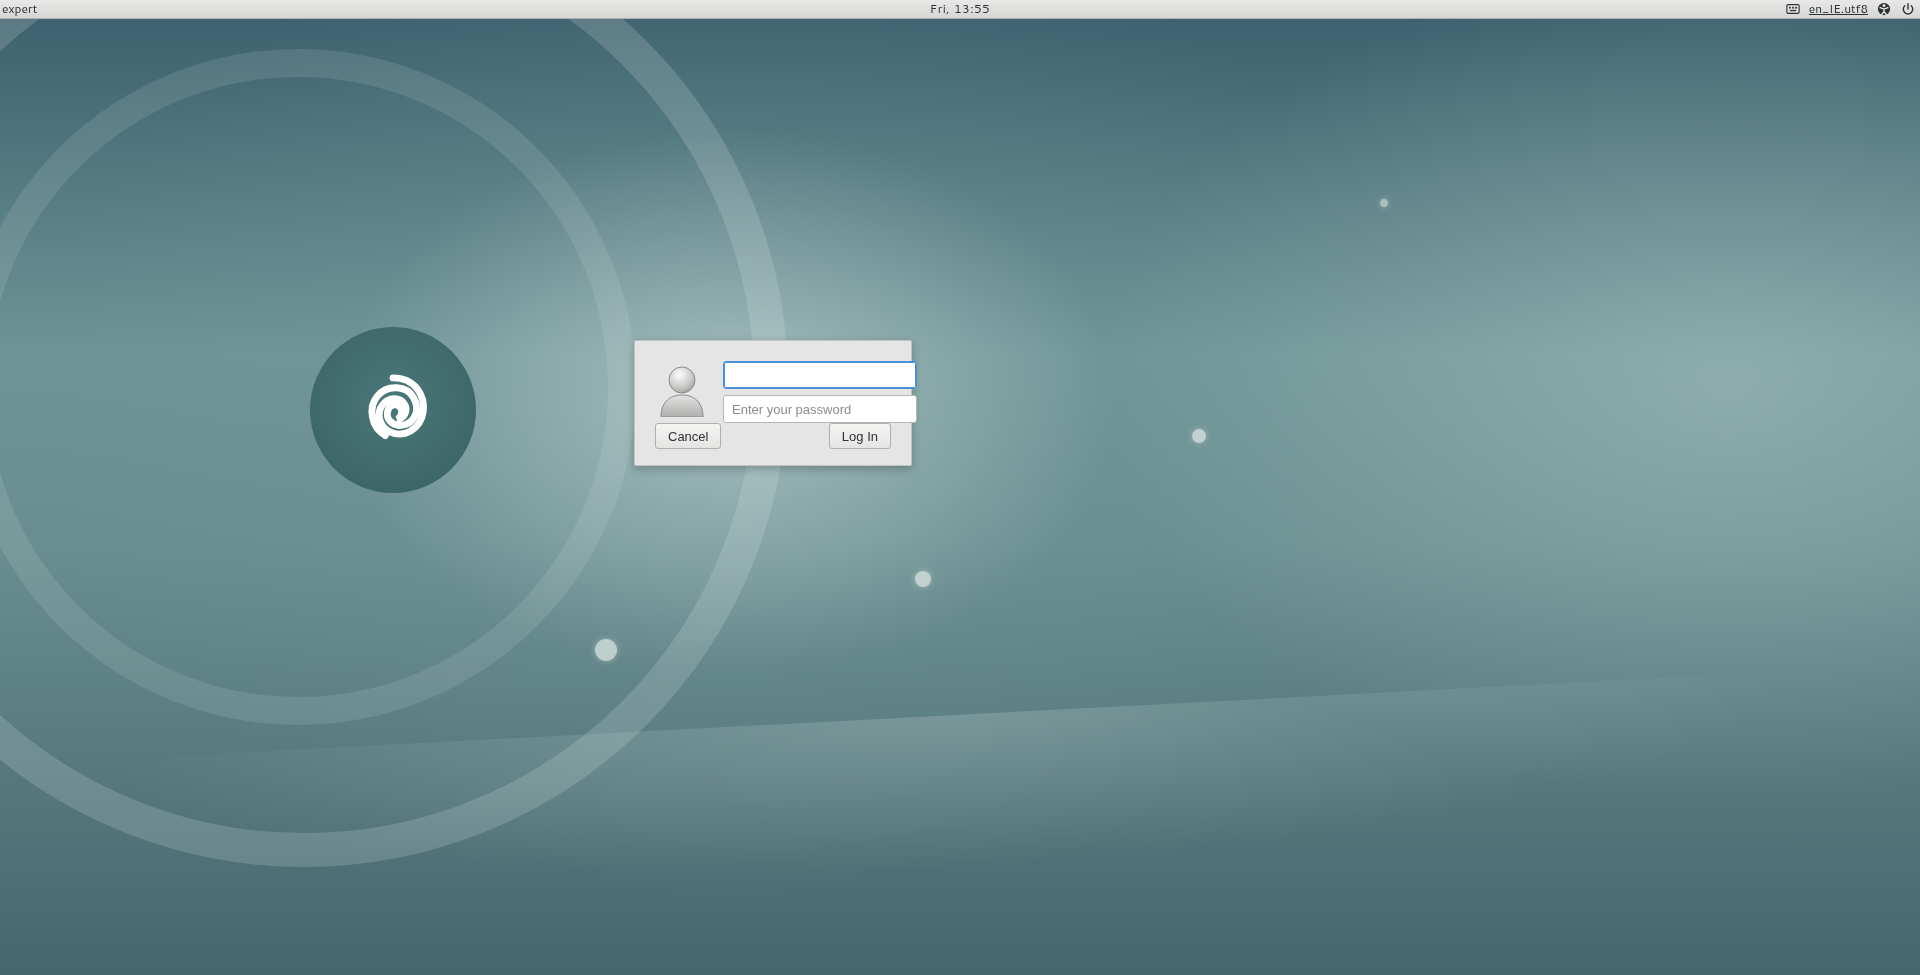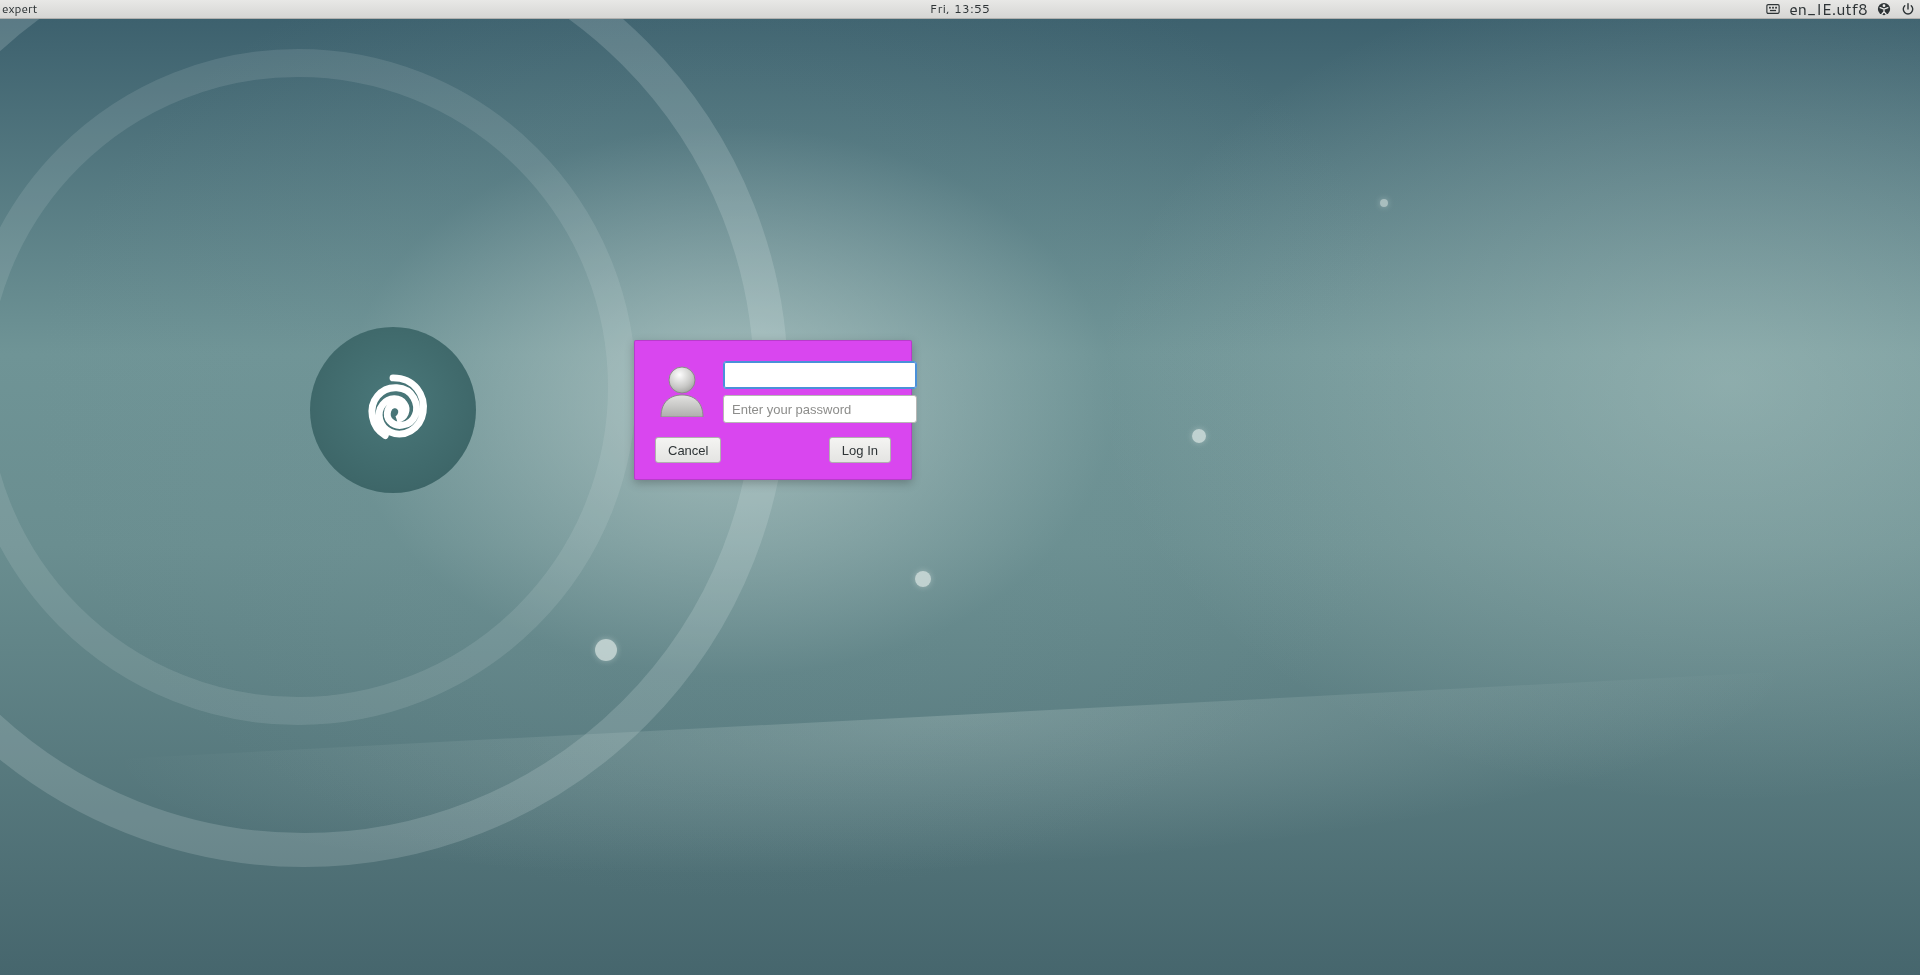--- a/index.html
+++ b/index.html
@@ -54,24 +54,25 @@
   }
   .panel-icon {
     width: 16px;
     height: 16px;
     display: inline-flex;
     align-items: center;
     justify-content: center;
     cursor: pointer;
   }
   .panel-right .locale {
-    font-size: 16px;
+    font-size: 12px;
     line-height: 18px;
     color: #2e3436;
     cursor: pointer;
+    text-decoration: underline;
   }
   .panel-icon svg { width: 14px; height: 14px; fill: #2e3436; }
 
   
   .wallpaper {
     position: absolute;
     top: 19px; left: 0; right: 0; bottom: 0;
     overflow: hidden;
   }
   .wallpaper .bg-gradient {
@@ -123,21 +124,21 @@
   .badge svg { width: 86px; height: 86px; }
   .badge svg path { stroke: #fff; stroke-width: 8; fill: none; stroke-linecap: round; }
 
   
   .login-box {
     position: absolute;
     width: 278px;
     left: 634px;
     top: 321px;
     padding: 20px 20px 16px 20px;
-    background: #d946ef;
+    background: #e5e5e5;
     border: 1px solid rgba(0,0,0,0.15);
     border-radius: 2px;
     box-shadow: 0 3px 10px rgba(0,0,0,0.25);
     box-sizing: border-box;
   }
   .login-row {
     display: flex;
     gap: 14px;
     align-items: flex-start;
   }
@@ -160,21 +161,20 @@
     outline: none;
   }
   .txt.username {
     border: 1px solid #4a90d9;
     box-shadow: 0 0 0 1px #4a90d9 inset;
   }
   .txt::placeholder { color: #8d8d8b; }
   .btn-row {
     display: flex;
     justify-content: space-between;
-    margin-top: 14px;
   }
   .btn {
     height: 26px;
     min-width: 58px;
     padding: 0 12px;
     font-size: 13px;
     color: #2e3436;
     background: linear-gradient(#f4f4f2, #e4e4e2);
     border: 1px solid #b0b0ae;
     border-radius: 3px;

